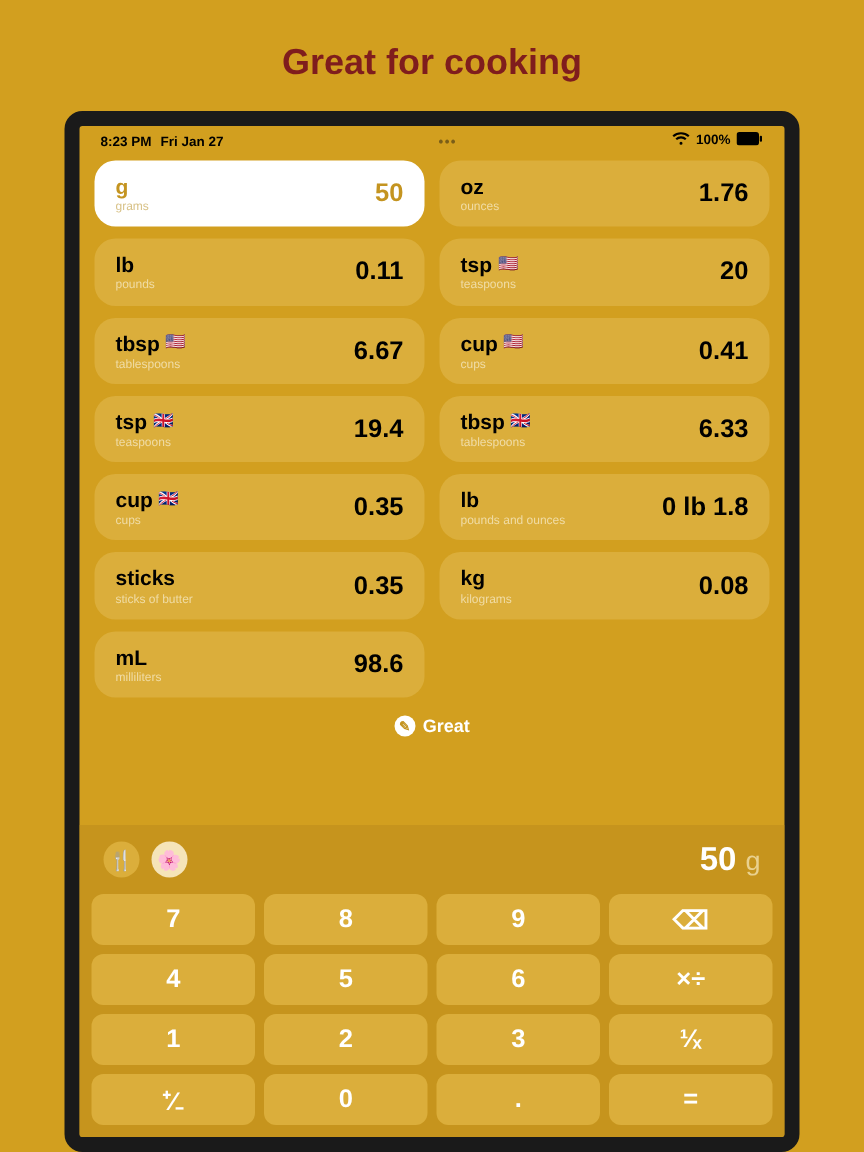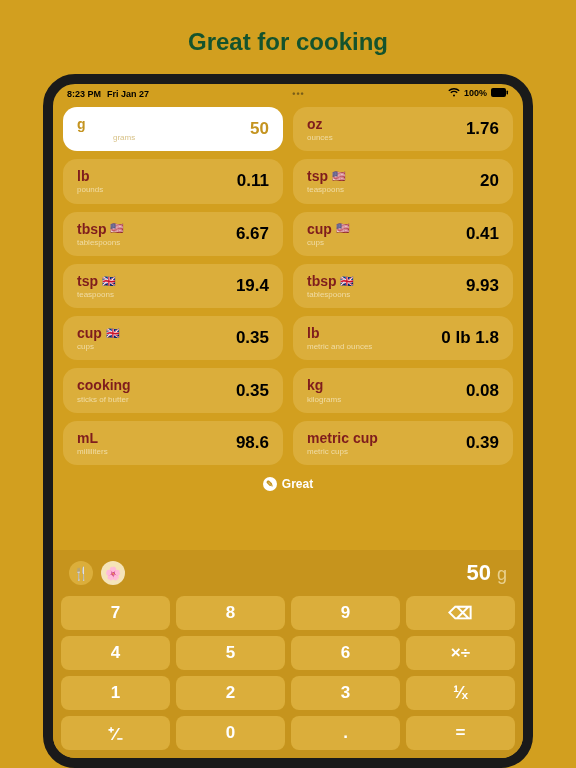--- a/index.html
+++ b/index.html
@@ -7,31 +7,31 @@
       background: #d29f1f;
       font-family: -apple-system, BlinkMacSystemFont, "Segoe UI", Helvetica, Arial, sans-serif;
       width: 576px;
       height: 768px;
       overflow: hidden;
       display: flex;
       flex-direction: column;
       align-items: center;
     }
     .marketing-title {
-      color: #14532d;
+      color: #7f1d1d;
       font-size: 24px;
       font-weight: 700;
       margin: 28px 0 18px;
     }
     .device {
       width: 490px;
       height: 700px;
       background: #d29f1f;
       border: 10px solid #1a1a1a;
-      border-radius: 32px;
+      border-radius: 12px;
       overflow: hidden;
       display: flex;
       flex-direction: column;
     }
     .status-bar {
       display: flex;
       justify-content: space-between;
       align-items: center;
       padding: 4px 14px 2px;
       font-size: 9px;
@@ -61,28 +61,28 @@
       display: flex;
       justify-content: space-between;
       align-items: center;
       min-height: 44px;
     }
     .tile.selected { background: #ffffff; }
     .tile-left { display: flex; flex-direction: column; line-height: 1.15; }
     .tile-unit {
       font-size: 14px;
       font-weight: 700;
-      color: #7f1d1d;
+      color: #000000;
       display: flex;
       align-items: center;
       gap: 4px;
     }
     .tile.selected .tile-unit { color: #c49420; }
     .tile-sub { font-size: 8px; color: #f0dca5; margin-top: 1px; }
-    .tile.selected .tile-sub { color: #d8c288; margin-left: 36px; }
+    .tile.selected .tile-sub { color: #d8c288; }
     .tile-val {
       font-size: 17px;
       font-weight: 700;
       color: #000000;
     }
     .tile.selected .tile-val { color: #c49420; }
     .flag { font-size: 11px; }
     .edit-row {
       margin-top: 12px;
       display:flex;
@@ -237,48 +237,48 @@
       </div>
 
       <div class="tile">
         <div class="tile-left">
           <span class="tile-unit">
               <span>tbsp</span>
               <span class="flag">🇬🇧</span>
             </span>
           <span class="tile-sub">tablespoons</span>
         </div>
-        <span class="tile-val">9.93</span>
+        <span class="tile-val">6.33</span>
       </div>
 
       <div class="tile">
         <div class="tile-left">
           <span class="tile-unit">
               <span>cup</span>
               <span class="flag">🇬🇧</span>
             </span>
           <span class="tile-sub">cups</span>
         </div>
         <span class="tile-val">0.35</span>
       </div>
 
       <div class="tile">
         <div class="tile-left">
           <span class="tile-unit">
               <span>lb</span>
             </span>
-          <span class="tile-sub">metric and ounces</span>
+          <span class="tile-sub">pounds and ounces</span>
         </div>
         <span class="tile-val">0 lb 1.8</span>
       </div>
 
       <div class="tile">
         <div class="tile-left">
           <span class="tile-unit">
-              <span>cooking</span>
+              <span>sticks</span>
             </span>
           <span class="tile-sub">sticks of butter</span>
         </div>
         <span class="tile-val">0.35</span>
       </div>
 
       <div class="tile">
         <div class="tile-left">
           <span class="tile-unit">
               <span>kg</span>
@@ -291,29 +291,20 @@
       <div class="tile">
         <div class="tile-left">
           <span class="tile-unit">
               <span>mL</span>
             </span>
           <span class="tile-sub">milliliters</span>
         </div>
         <span class="tile-val">98.6</span>
       </div>
 
-      <div class="tile">
-        <div class="tile-left">
-          <span class="tile-unit">
-              <span>metric cup</span>
-            </span>
-          <span class="tile-sub">metric cups</span>
-        </div>
-        <span class="tile-val">0.39</span>
-      </div>
 
     </div>
 
     <div class="edit-row">
       <span class="pencil-icon">✎</span>
       <span>Great</span>
     </div>
 
     <div class="spacer"></div>
   </div>

